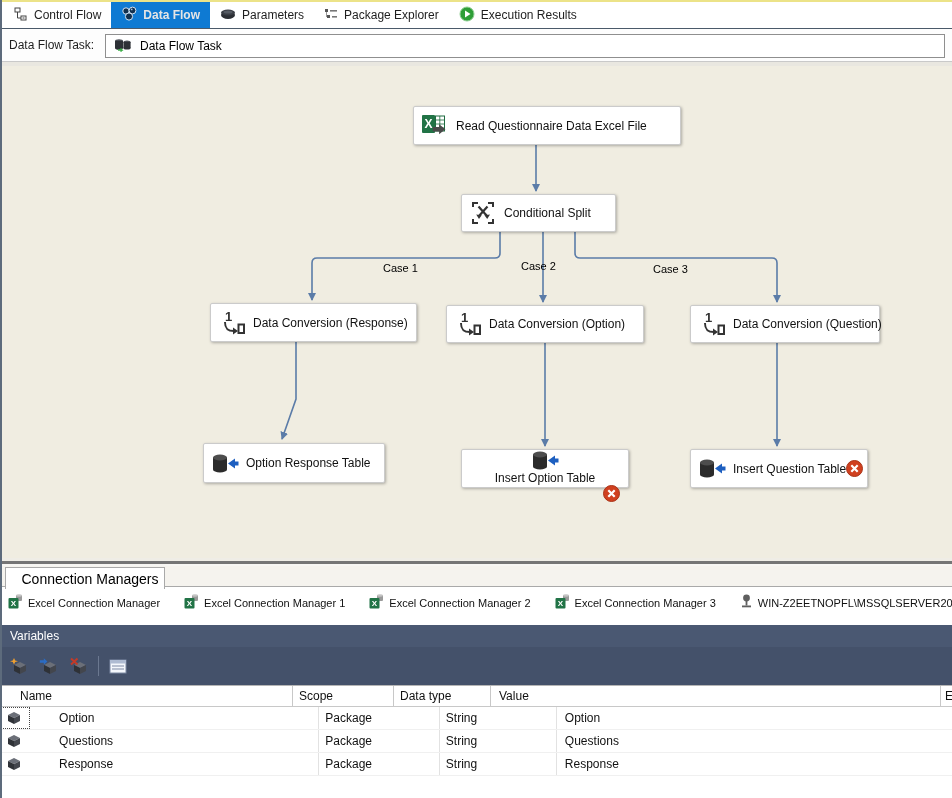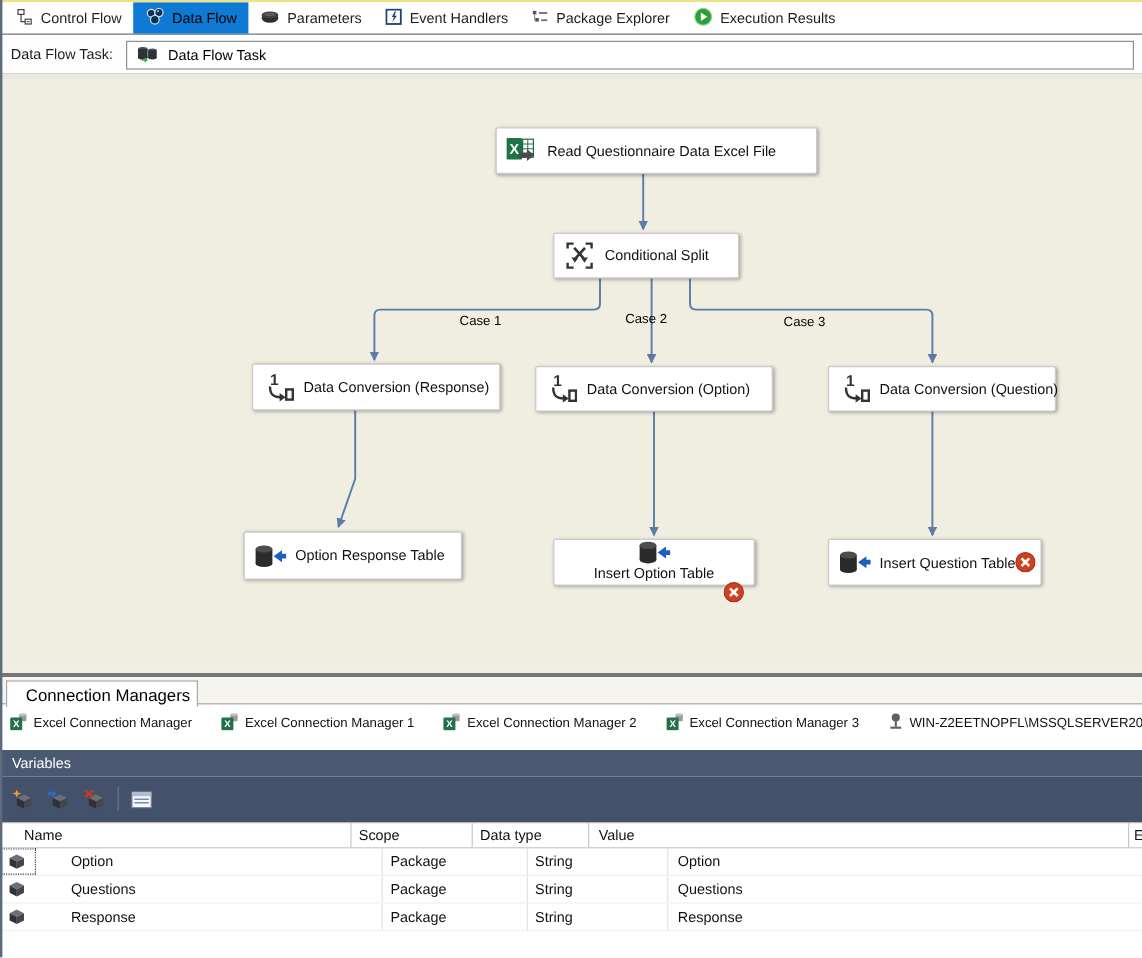--- a/index.html
+++ b/index.html
@@ -6,21 +6,21 @@
   body { font-family:"Liberation Sans", sans-serif; background:#fff; }
   #app { position:relative; width:952px; height:798px; overflow:hidden; background:#fff; }
 
   #topline { position:absolute; left:0; top:0; width:952px; height:2px; background:#ece388; }
   #leftedge { position:absolute; left:0; top:0; width:2px; height:798px; background:#5d6b7c; z-index:50; }
 
   
   #tabbar { position:absolute; left:0; top:2px; width:952px; height:27px; background:#fff;
             border-bottom:1px solid #4b5a6a; display:flex; align-items:stretch; padding-left:4px; }
   .tab { display:flex; align-items:center; gap:6px; padding:3px 10px; font-size:12px; color:#1e1e1e; cursor:default; }
-  .tab.selected { background:#0e7ad3; color:#000000; }
+  .tab.selected { background:#0e7ad3; color:#e5e5e5;font-weight:bold; }
   .tab svg { flex:none; }
 
   
   #taskrow { position:absolute; left:0; top:29px; width:952px; height:33px; background:#fdfdfd; border-bottom:1px solid #c9c9c9; }
   #taskrow .lbl { position:absolute; left:9px; top:9px; font-size:12px; color:#1e1e1e; }
   #taskcombo { position:absolute; left:105px; top:5px; right:7px; height:24px; background:#fff;
                border:1px solid #8f8f8f; display:flex; align-items:center; gap:8px; padding-left:8px; font-size:12px; }
   #gap1 { position:absolute; left:0; top:62px; width:952px; height:4px; background:#e9e7e0; }
 
   
@@ -96,27 +96,20 @@
           </svg></span>
       <span>Data Flow</span>
     </div>
     <div class="tab">
       <span><svg width="16" height="13">
             <ellipse cx="8" cy="8" rx="7" ry="4" fill="#2b2e33"></ellipse>
             <ellipse cx="8" cy="5.5" rx="7" ry="3" fill="#3a3e45"></ellipse>
             <ellipse cx="8" cy="5" rx="4.5" ry="1.6" fill="#565b63"></ellipse>
           </svg></span>
       <span>Parameters</span>
-    </div>
-    <div class="tab">
-      <span><svg width="14" height="14">
-            <rect x="1" y="1" width="12" height="12" fill="#fff" stroke="#1f3f77" stroke-width="1.5"></rect>
-            <path d="M8,2.5 L5.5,7.2 H7.3 L5.8,11.5 L9.8,6.2 H7.8 L9,2.5 Z" fill="#1f3f77"></path>
-          </svg></span>
-      <span>Event Handlers</span>
     </div>
     <div class="tab">
       <span><svg width="14" height="14">
             <rect x="1" y="2" width="3" height="3" fill="#555"></rect>
             <rect x="6" y="3" width="7" height="1.6" fill="#777"></rect>
             <rect x="3" y="8" width="3" height="3" fill="#555"></rect>
             <rect x="8" y="9" width="5" height="1.6" fill="#777"></rect>
             <rect x="2" y="5" width="1" height="5" fill="#999"></rect>
           </svg></span>
       <span>Package Explorer</span>

